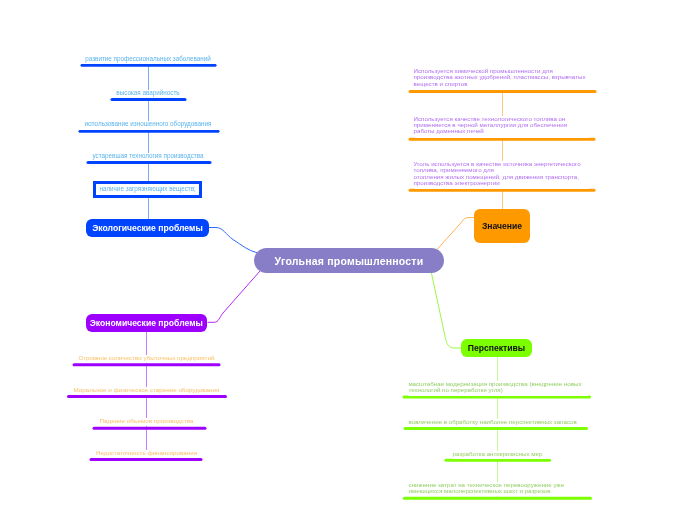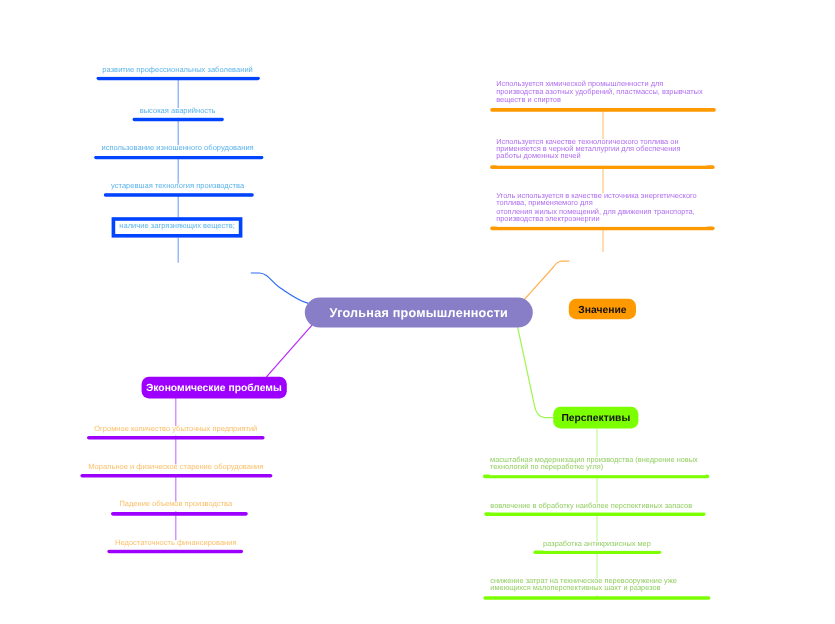--- a/index.html
+++ b/index.html
@@ -14,23 +14,23 @@
          font-size:6.12px;line-height:6.6px;white-space:nowrap;background:#fff;}
 
   
   #root-node{left:254px;top:248px;width:190px;height:25px;border-radius:13px;
              background:#887ec7;color:#fff;font-size:10.5px;letter-spacing:.2px;}
 
   
   #hub-ecological{left:86px;top:218.5px;width:123px;height:18.2px;border-radius:6px;
                   background:#0044ff;color:#fff;font-size:8.6px;}
   #hub-economic{left:85.5px;top:313.5px;width:121.5px;height:18.2px;border-radius:6px;
-                background:#9e00ff;color:#fff;font-size:8.6px;margin-left:32px;}
-  #hub-significance{left:474px;top:209px;width:56px;height:17px;border-radius:6px;
-                    background:#ff9900;color:#111;font-size:8.6px;margin-top:40px;}
+                background:#9e00ff;color:#fff;font-size:8.6px;}
+  #hub-significance{left:474px;top:209px;width:56px;height:34px;border-radius:6px;
+                    background:#ff9900;color:#111;font-size:8.6px;}
   #hub-prospects{left:461px;top:339px;width:71px;height:18.2px;border-radius:6px;
                  background:#7cff00;color:#111;font-size:8.6px;}
 
   
   .leaf{font-size:6.3px;line-height:6.8px;}
   .eco-leaf{color:#5bb4ec;text-align:center;font-size:6.3px;}
   .econ-leaf{color:#fbc069;text-align:center;font-size:6.25px;}
   .sig-leaf{color:#b06ef0;text-align:left;white-space:pre-line;font-size:6.2px;line-height:6.4px;}
   .pros-leaf{color:#93cf63;text-align:left;font-size:6.17px;line-height:6.4px;}
 </style>
@@ -72,20 +72,21 @@
     <line x1="497.5" y1="357" x2="497.5" y2="500" stroke="#c6f99a" stroke-width="1"></line>
     <line x1="404" y1="397" x2="589.5" y2="397" stroke="#7cff00" stroke-width="3" stroke-linecap="round"></line>
     <line x1="405" y1="428.4" x2="586.5" y2="428.4" stroke="#7cff00" stroke-width="3" stroke-linecap="round"></line>
     <line x1="446" y1="460.2" x2="549.5" y2="460.2" stroke="#7cff00" stroke-width="3" stroke-linecap="round"></line>
     <line x1="404.3" y1="498.3" x2="590.5" y2="498.3" stroke="#7cff00" stroke-width="3" stroke-linecap="round"></line>
   </g>
 </svg>
 
 <div class="node" id="root-node">Угольная промышленности</div>
 
+<div class="node" id="hub-ecological">Экологические проблемы</div>
 <div class="leaf eco-leaf" style="left:48px;top:55.5px;width:200px;height:8.2px;">развитие профессиональных заболеваний</div>
 <div class="leaf eco-leaf" style="left:48px;top:89.7px;width:200px;height:8.2px;">высокая аварийность</div>
 <div class="leaf eco-leaf" style="left:48px;top:121.4px;width:200px;height:8.2px;">использование изношенного оборудования</div>
 <div class="leaf eco-leaf" style="left:48px;top:153px;width:200px;height:7.8px;">устаревшая технология производства</div>
 <div class="boxed eco-leaf" id="eco-box" style="left:93px;top:181.2px;width:109.2px;height:17px;border:3px solid #0044ff;">
       <span>наличие загрязняющих веществ;</span>
     </div>
 
 <div class="node" id="hub-economic">Экономические проблемы</div>
 <div class="leaf econ-leaf" style="left:48px;top:354.8px;width:197px;height:8.2px;">Огромное количество убыточных предприятий</div>

